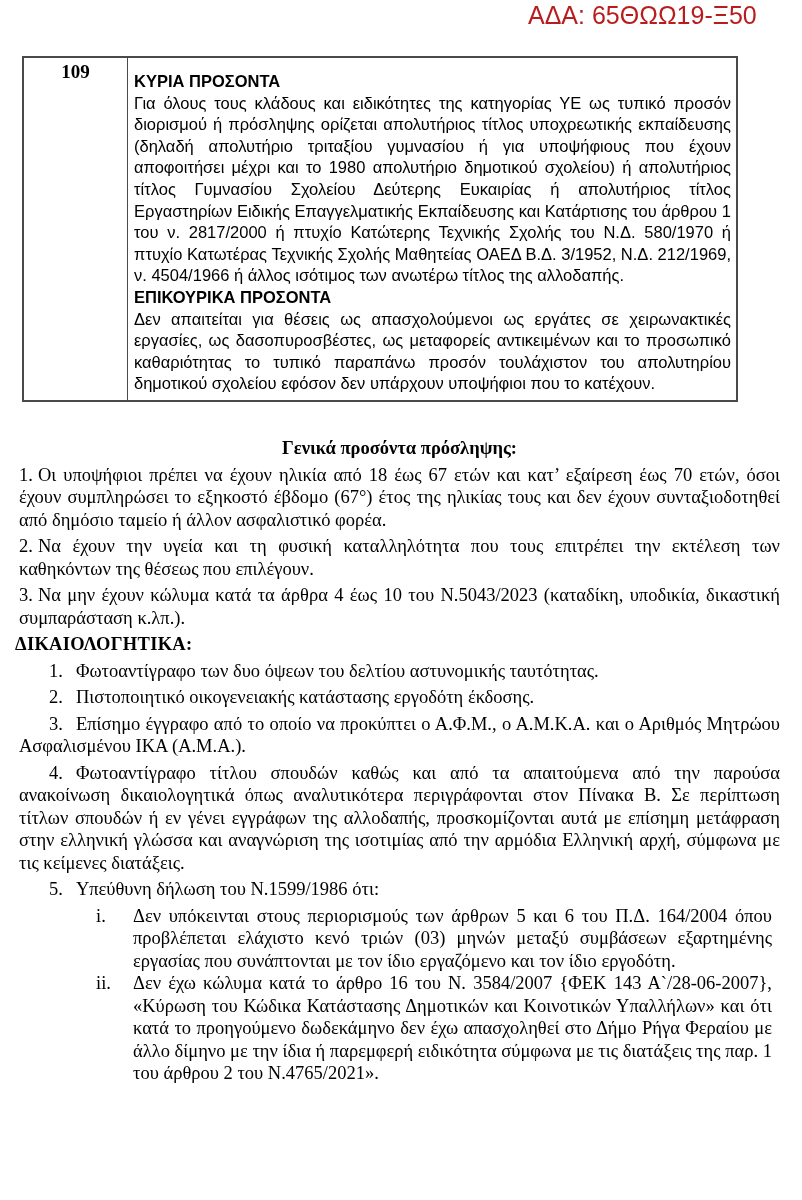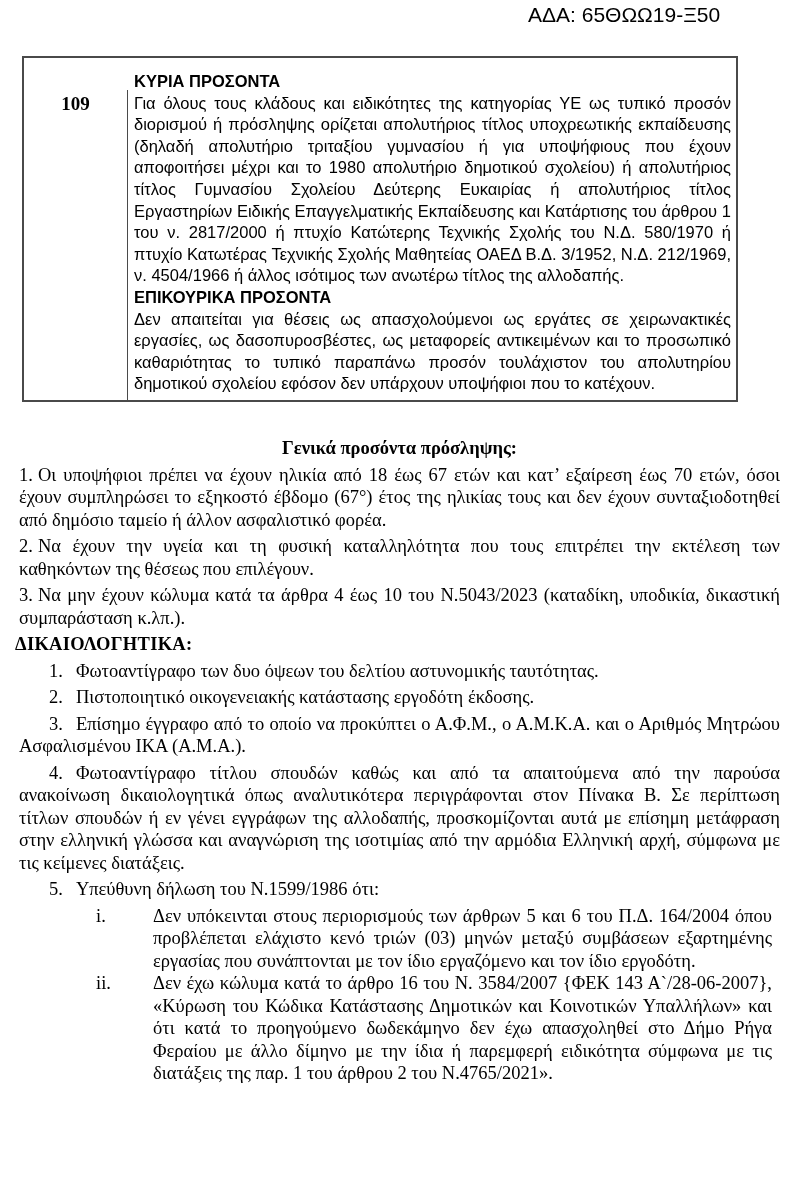--- a/index.html
+++ b/index.html
@@ -15,23 +15,23 @@
     color: #000000;
     overflow: hidden;
   }
 
   
   .ada {
     position: absolute;
     left: 528px;
     top: 3px;
     font-family: "Liberation Sans", sans-serif;
-    font-size: 21px;
+    font-size: 25px;
     line-height: 24px;
-    color: #000000;
+    color: #b91c1c;
     white-space: nowrap;
   }
 
   
   .qual-table {
     position: absolute;
     left: 22px;
     top: 56px;
     width: 716px;
     border: 2px solid #4a4a4a;
@@ -43,21 +43,20 @@
   .cell-num {
     width: 104px;
     flex: 0 0 104px;
     border-right: 1.5px solid #4a4a4a;
     box-sizing: border-box;
     text-align: center;
     padding-top: 3px;
     font-family: "Liberation Serif", serif;
     font-size: 19px;
     font-weight: bold;
-    margin-top: 32px;
   }
   .cell-body {
     flex: 1 1 auto;
     padding: 13px 5px 5px 6px;
     font-family: "Liberation Sans", sans-serif;
     font-size: 16.5px;
     line-height: 21.6px;
     box-sizing: border-box;
   }
   .thead {
@@ -107,21 +106,20 @@
     margin-left: 81px;
     margin-right: 12px;
   }
   .sub-num {
     flex: 0 0 37px;
     text-align: left;
   }
   .sub-text {
     flex: 1 1 auto;
     text-align: justify;
-    margin-left: 20px;
   }
 </style>
 </head>
 <body>
 
 <div class="page">
 
   <div class="ada">ΑΔΑ: 65ΘΩΩ19-Ξ50</div>
 
   <div class="qual-table">

